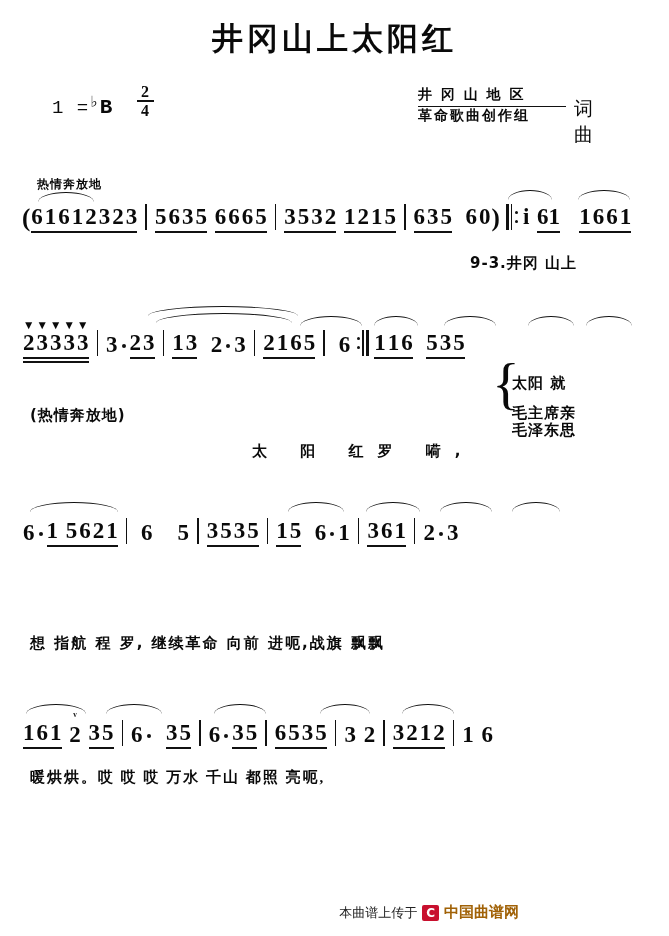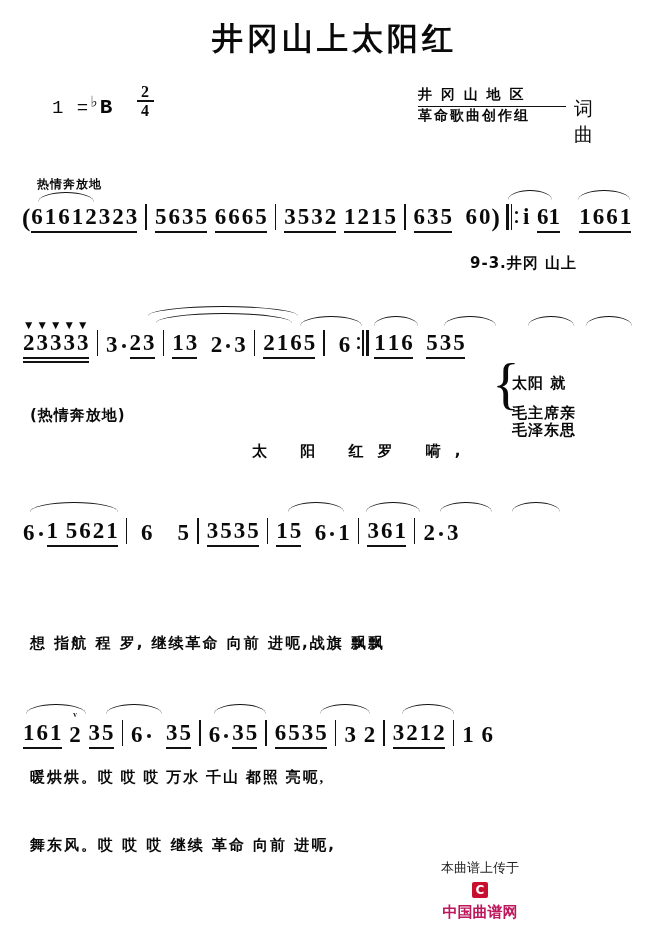--- a/index.html
+++ b/index.html
@@ -209,33 +209,32 @@
   .footer {
     position: absolute;
     right: 12px;
     bottom: 14px;
     font-size: 13px;
     font-family: "DejaVu Sans", sans-serif;
     color: #222;
     display: flex;
     align-items: center;
     gap: 5px;
-    flex-direction: column;
   }
   .footer .logo {
     display: inline-block;
     background: #c8102e;
     color: #fff;
     font-weight: bold;
     font-size: 12px;
     padding: 1px 4px;
     border-radius: 2px;
   }
   .footer .site {
-    color: #be185d;
+    color: #a16207;
     font-weight: bold;
     font-size: 15px;
   }
   .paren {
     font-size: 25px;
     font-family: "Liberation Serif", serif;
   }
 </style>
 </head>
 <body>
@@ -321,21 +320,20 @@
     <div class="slur" style="left:106px;top:-8px;width:56px;"></div>
     <div class="slur" style="left:214px;top:-8px;width:52px;"></div>
     <div class="slur" style="left:320px;top:-8px;width:50px;"></div>
     <div class="slur" style="left:402px;top:-8px;width:52px;"></div>
 
     <div class="notes" style="top:8px;">
       <span class="grp beam1"><span class="n">1</span><span class="n">6</span><span class="n">1</span></span>&nbsp;<span class="n">2<span class="accent" style="top:-13px;">ᵛ</span></span>&nbsp;<span class="grp beam1"><span class="n">3</span><span class="n">5</span></span><span class="bar-line"></span><span class="n">6</span><span class="dot-after"></span>&nbsp;&nbsp;<span class="grp beam1"><span class="n">3</span><span class="n">5</span></span><span class="bar-line"></span><span class="n">6</span><span class="dot-after"></span><span class="grp beam1"><span class="n">3</span><span class="n">5</span></span><span class="bar-line"></span><span class="grp beam1"><span class="n">6</span><span class="n">5</span><span class="n">3</span><span class="n">5</span></span><span class="bar-line"></span><span class="n">3</span>&nbsp;<span class="n">2</span><span class="bar-line"></span><span class="grp beam1"><span class="n">3</span><span class="n">2</span><span class="n">1</span><span class="n">2</span></span><span class="bar-line"></span><span class="n">1</span>&nbsp;<span class="n">6</span>
     </div>
 
     <div class="lyric" style="left:30px;top:56px;letter-spacing:2px;font-family:Liberation Serif, serif;">暖烘烘。哎      哎        哎    万水   千山  都照   亮呃,</div>
-    <div class="lyric" style="left:30px;top:124px;letter-spacing:2px;">舞东风。哎      哎        哎    继续   革命  向前   进呃,</div>
   </div>
 
   <div class="footer">
     <span>本曲谱上传于</span>
     <span class="logo">C</span>
     <span class="site">中国曲谱网</span>
   </div>
 
 </div>
 

